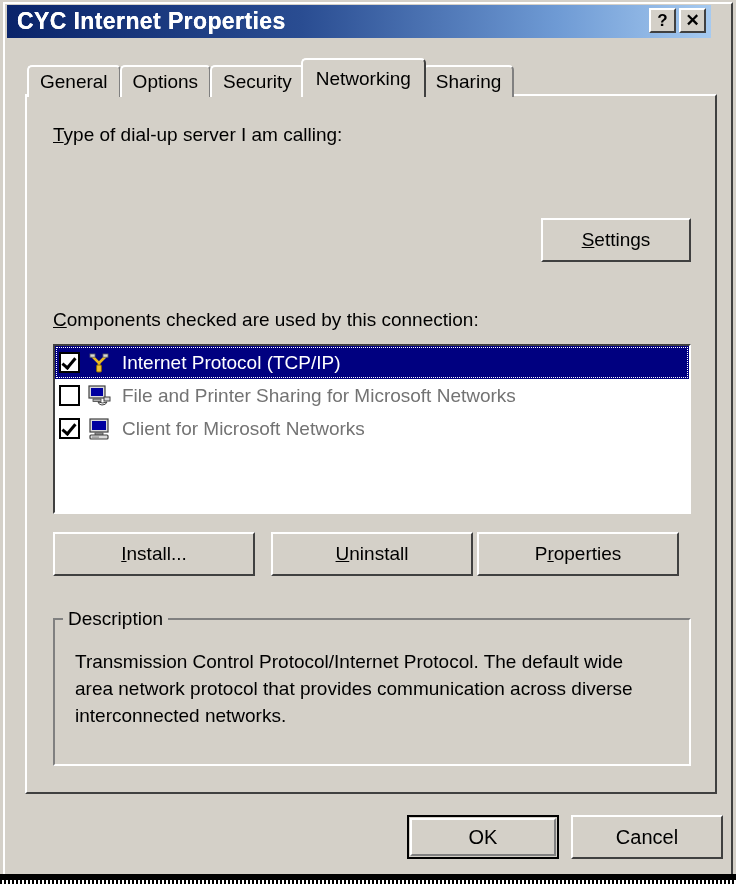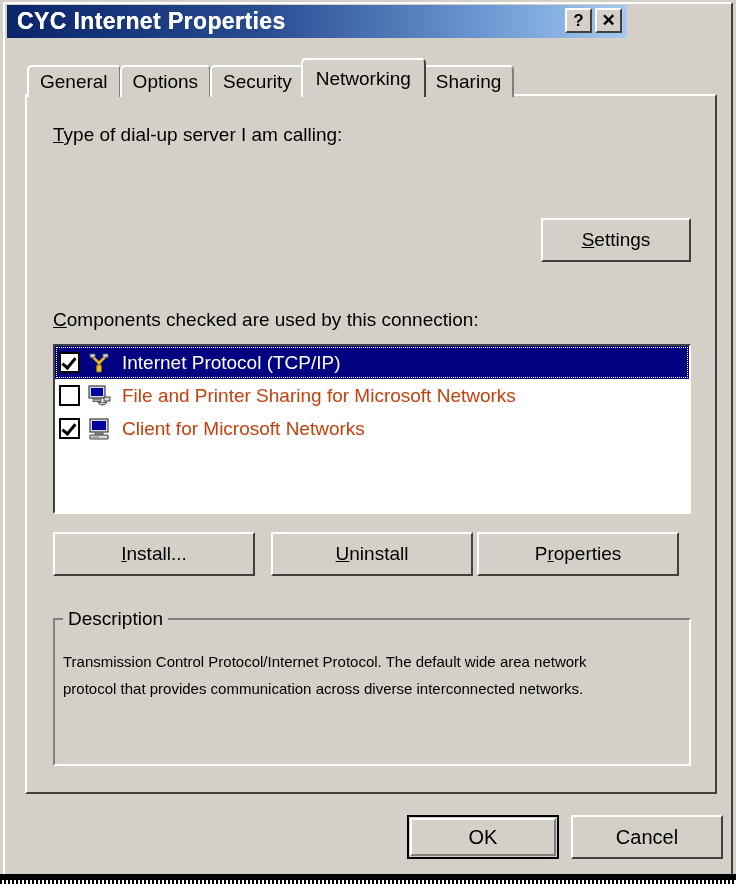--- a/index.html
+++ b/index.html
@@ -38,21 +38,21 @@
     border-top: 2px solid #ffffff;
     border-right: 2px solid #404040;
     pointer-events: none;
   }
 
   
   #titlebar {
     position: absolute;
     left: 4px;
     top: 3px;
-    width: 620px;
+    width: 704px;
     height: 33px;
     background: linear-gradient(to right, #0a246a 0%, #2a4d92 42%, #6e9ad4 78%, #a6caf0 100%);
     display: flex;
     align-items: center;
     box-sizing: border-box;
   }
   #titlebar .title-text {
     color: #ffffff;
     font-size: 23px;
     font-weight: bold;
@@ -251,21 +251,21 @@
     box-sizing: border-box;
     cursor: default;
   }
   .list-item.selected {
     background: #000080;
     outline: 1px dotted #ffffff;
     outline-offset: -2px;
   }
   .list-item .item-label {
     font-size: 19px;
-    color: #c2410c;
+    color: #737373;
     margin-left: 8px;
     white-space: nowrap;
   }
   .list-item.selected .item-label { color: #ffffff; }
 
   .cb {
     width: 21px;
     height: 21px;
     background: #ffffff;
     border: 2px solid #000000;
@@ -313,24 +313,24 @@
     position: absolute;
     left: 36px;
     top: 512px;
     background: #d4d0c8;
     padding: 0 5px;
     font-size: 19px;
     color: #000000;
   }
   #desc-text {
     position: absolute;
-    left: 36px;
+    left: 48px;
     top: 552px;
     width: 580px;
-    font-size: 15px;
+    font-size: 19px;
     color: #000000;
     line-height: 27px;
   }
 
   
   #ok-btn   { left: 404px; top: 813px; width: 152px; height: 44px; font-size: 20px; }
   #cancel-btn { left: 568px; top: 813px; width: 152px; height: 44px; font-size: 20px; }
 
   #bottom-edge {
     position: absolute;

